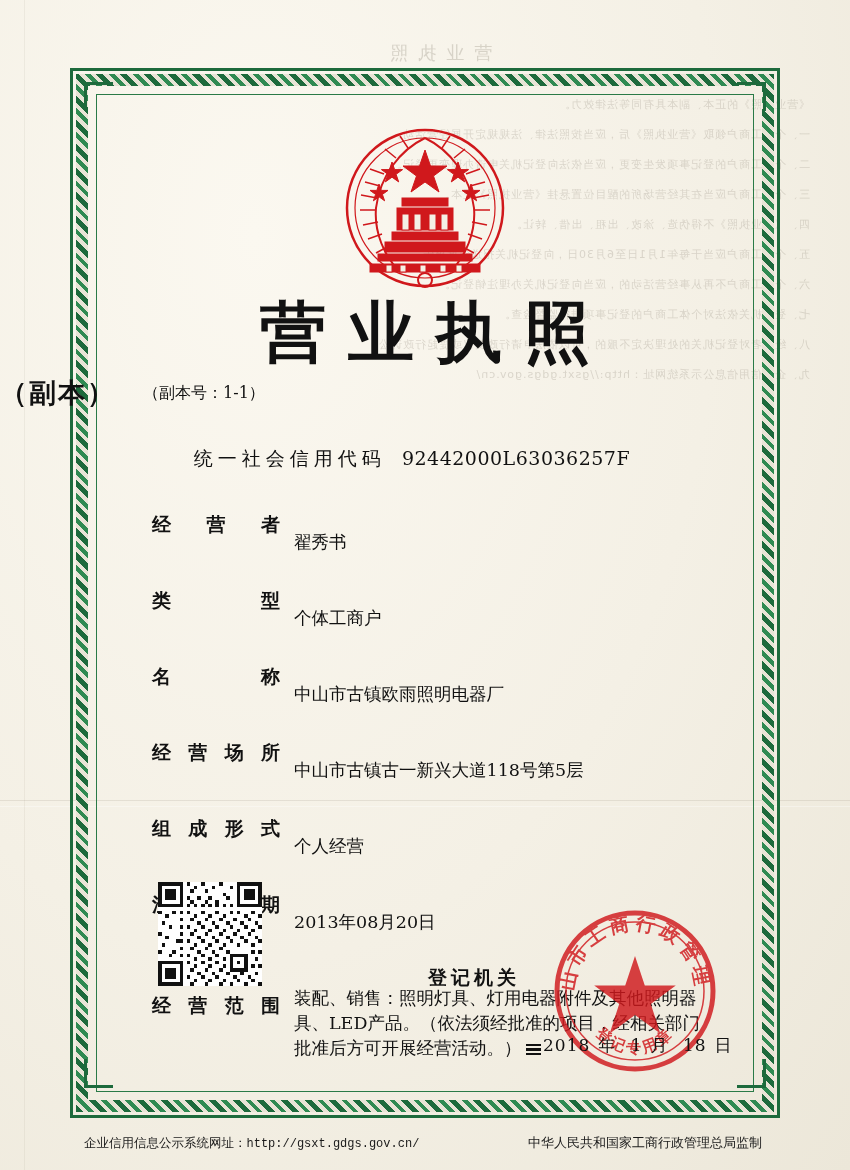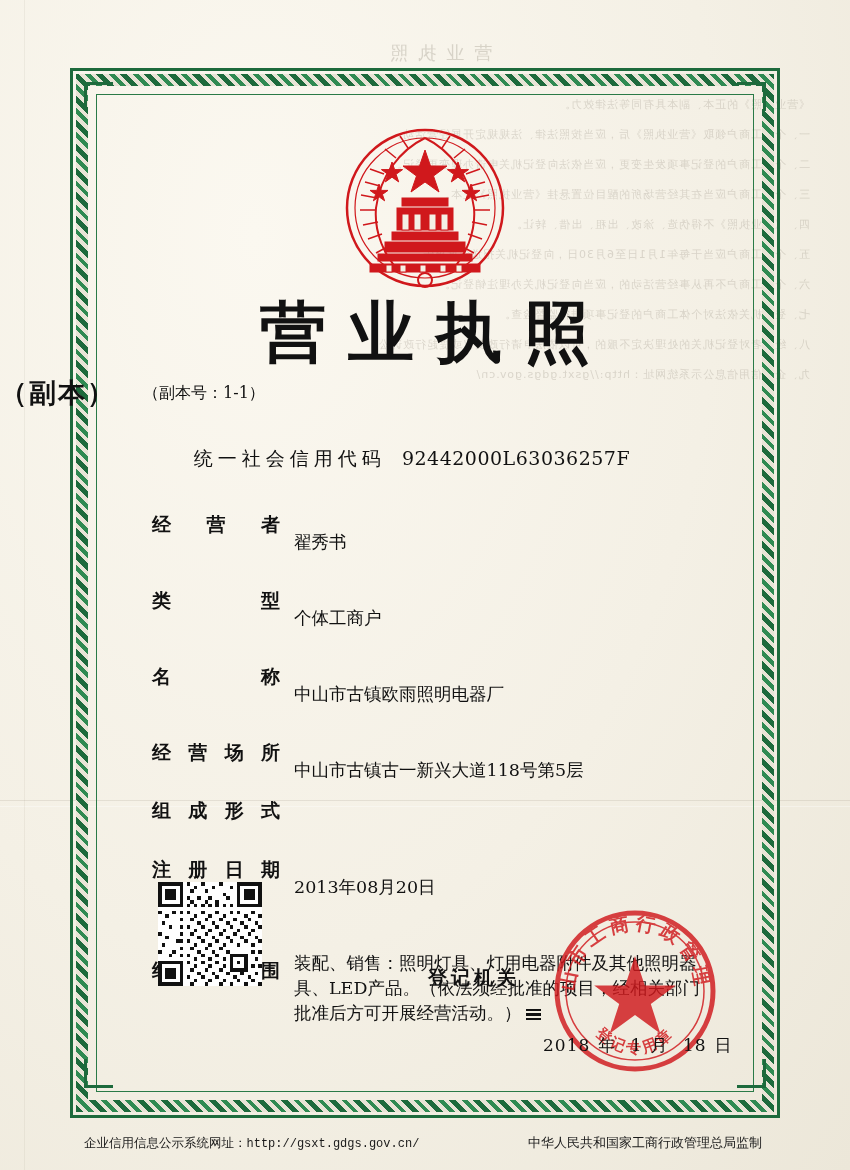--- a/index.html
+++ b/index.html
@@ -363,20 +363,21 @@
     <div class="field-row">
       <div class="field-label">名称</div>
       <div class="field-value">中山市古镇欧雨照明电器厂</div>
     </div>
     <div class="field-row">
       <div class="field-label">经营场所</div>
       <div class="field-value">中山市古镇古一新兴大道118号第5层</div>
     </div>
     <div class="field-row">
       <div class="field-label">组成形式</div>
+      <div class="field-value">个人经营</div>
     </div>
     <div class="field-row">
       <div class="field-label">注册日期</div>
       <div class="field-value">2013年08月20日</div>
     </div>
     <div class="field-row scope">
       <div class="field-label">经营范围</div>
       <div class="field-value"><span>装配、销售：照明灯具、灯用电器附件及其他照明器具、LED产品。（依法须经批准的项目，经相关部门批准后方可开展经营活动。）</span><span class="scope-end"></span></div>
     </div>
   </div>

